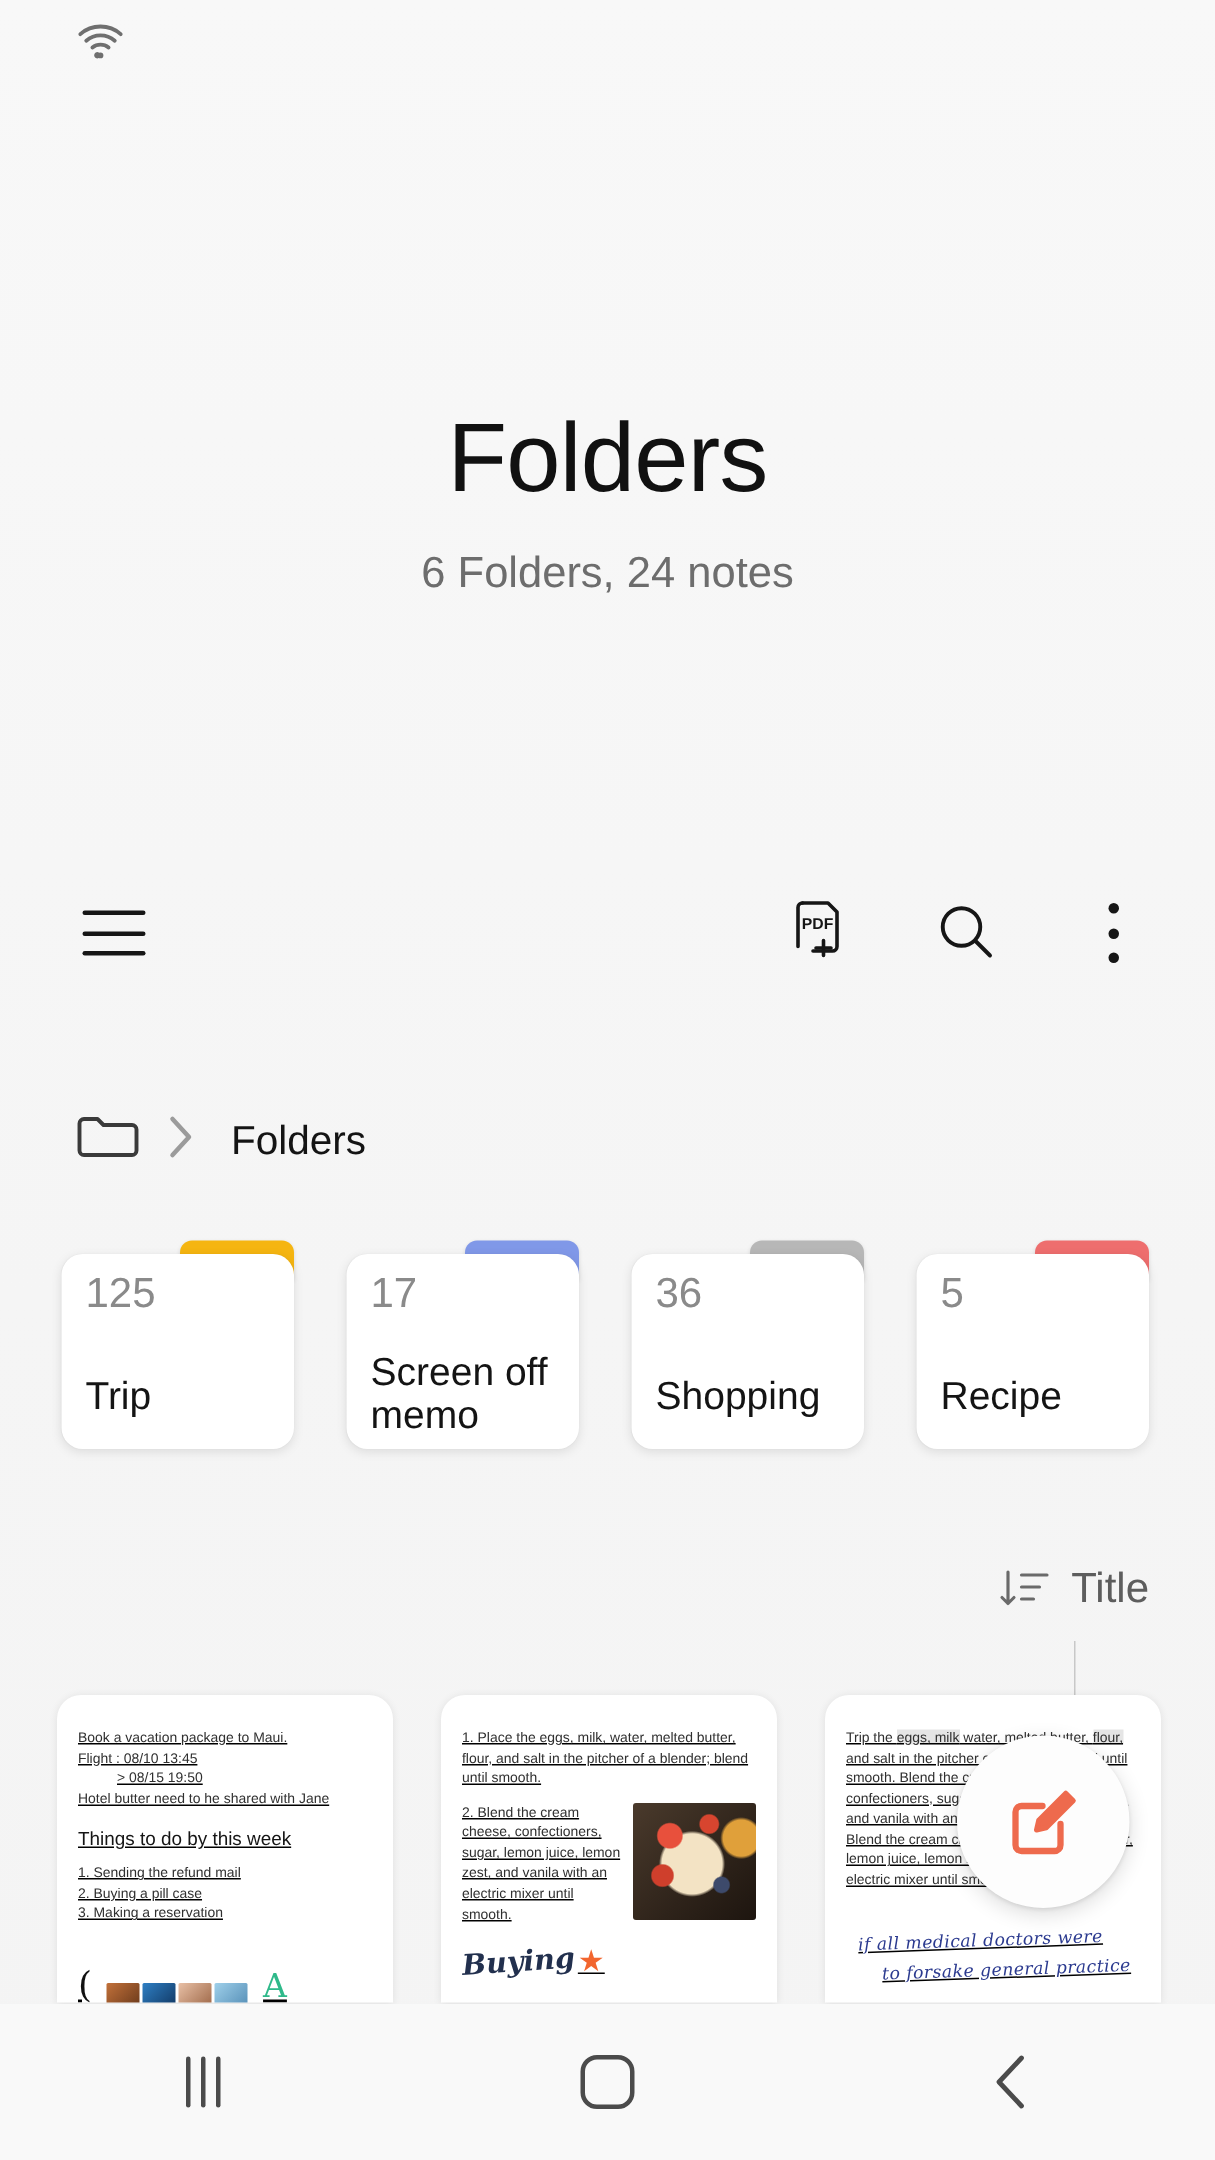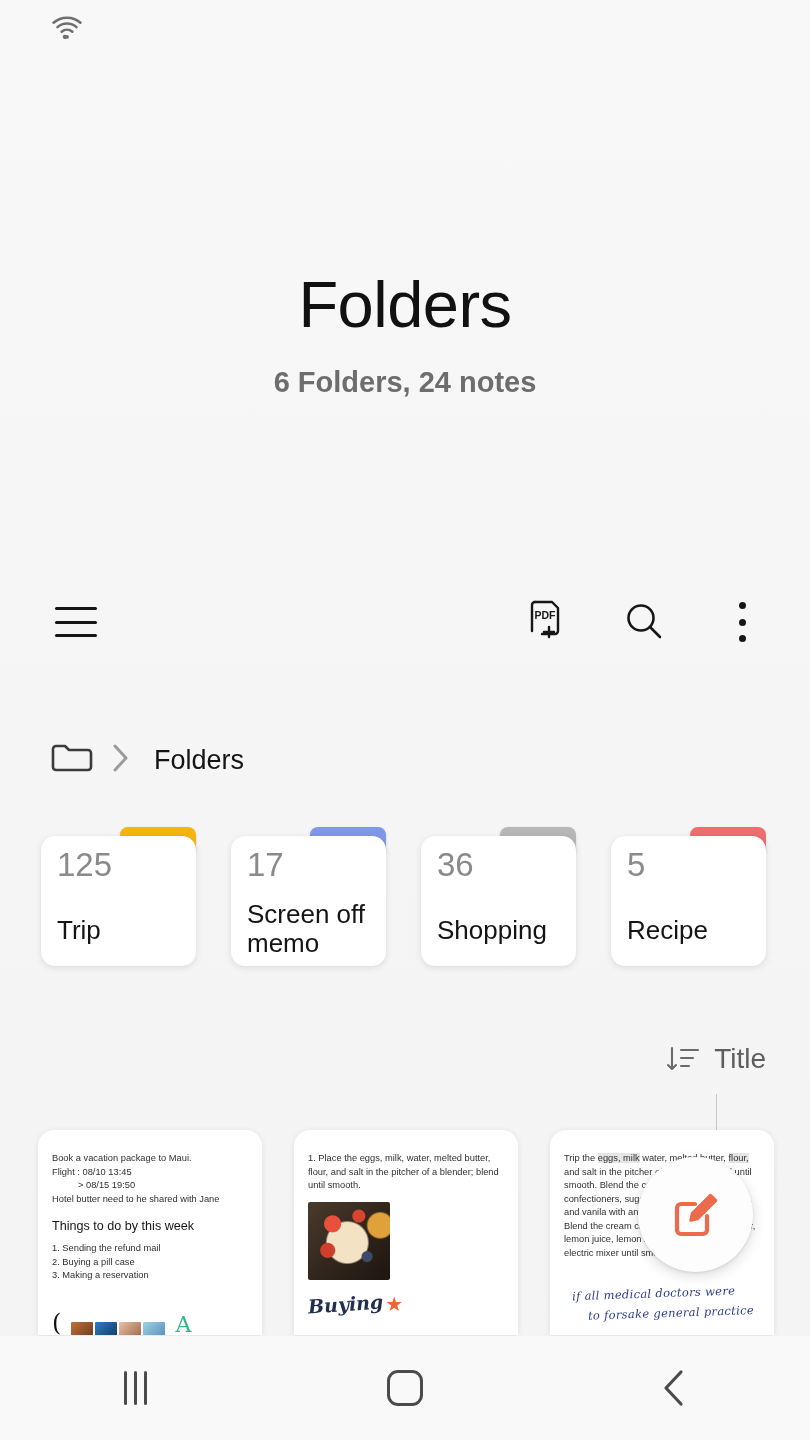--- a/index.html
+++ b/index.html
@@ -34,21 +34,21 @@
     font-size: 65px;
     font-weight: 400;
     color: #111111;
     letter-spacing: -0.5px;
     line-height: 1;
   }
   .page-subtitle {
     margin-top: 29px;
     font-size: 29px;
     color: #6d6d6d;
-    font-weight: 700;
+    font-weight: 400;
   }
 
   
   .toolbar {
     position: absolute; top: 585px; left: 0;
     width: 810px; height: 74px;
     display: flex; align-items: center;
   }
   .tb-left { margin-left: 50px; display: flex; align-items: center; }
   .tb-right {
@@ -104,21 +104,21 @@
   }
   .folder-tab::after {
     content: "";
     position: absolute; left: -1px; top: 7px;
     width: 14px; height: 22px;
     background: inherit;
     transform: skewX(-22deg);
   }
   .folder-count {
     position: absolute; top: 10px; left: 16px;
-    font-size: 33px; color: #8a8a8a;
+    font-size: 28px; color: #8a8a8a;
   }
   .folder-name {
     position: absolute; left: 16px; right: 10px; bottom: 21px;
     font-size: 26px; color: #141414;
     line-height: 1.12;
   }
   .folder.two-line .folder-name { bottom: 8px; }
 
   
   .sortrow {
@@ -136,20 +136,21 @@
   }
   .note-card {
     position: relative;
     width: 224px; height: 205px;
     background: #ffffff;
     border-radius: 16px 16px 0 0;
     box-shadow: 0 1px 6px rgba(0,0,0,0.09);
     overflow: hidden;
     padding: 22px 14px 0 14px;
     cursor: pointer;
+    text-decoration: underline;
   }
   .nt { font-size: 9.3px; color: #2f2f2f; line-height: 1.46; }
   .nt-head { font-size: 12.6px; color: #151515; margin: 13px 0 9px 0; }
   .nt-gap { height: 9px; }
   .hl { background: #e5e5e5; margin-top: 12px; }
   .nt-wrap { display: flex; gap: 7px; }
   .nt-col { flex: 1; }
   .food-photo {
     width: 82px; height: 78px; border-radius: 2px; flex: none;
     background:
@@ -348,20 +349,21 @@
           <i class="thumb" style="background:linear-gradient(135deg,#9fd0ea,#5790b8)"></i>
         </span>
         <span style="font-family:'DejaVu Serif',serif;font-size:22px;color:#2fb98a;">A</span>
       </div>
     </div>
 
     <div class="note-card">
       <div class="nt">1. Place the eggs, milk, water, melted butter, flour, and salt in the pitcher of a blender; blend until smooth.</div>
       <div class="nt-gap"></div>
       <div class="nt-wrap">
+        <div class="nt nt-col">2. Blend the cream cheese, confectioners, sugar, lemon juice, lemon zest, and vanila with an electric mixer until smooth.</div>
         <div class="food-photo"></div>
       </div>
       <div style="margin-top:12px;">
         <span class="buying">Buying</span><span class="star">★</span>
       </div>
     </div>
 
     <div class="note-card">
       <div class="nt">
         <span>Trip the </span><span class="hl">eggs, milk</span><span> water, melted butter, </span><span class="hl">flour,</span>

